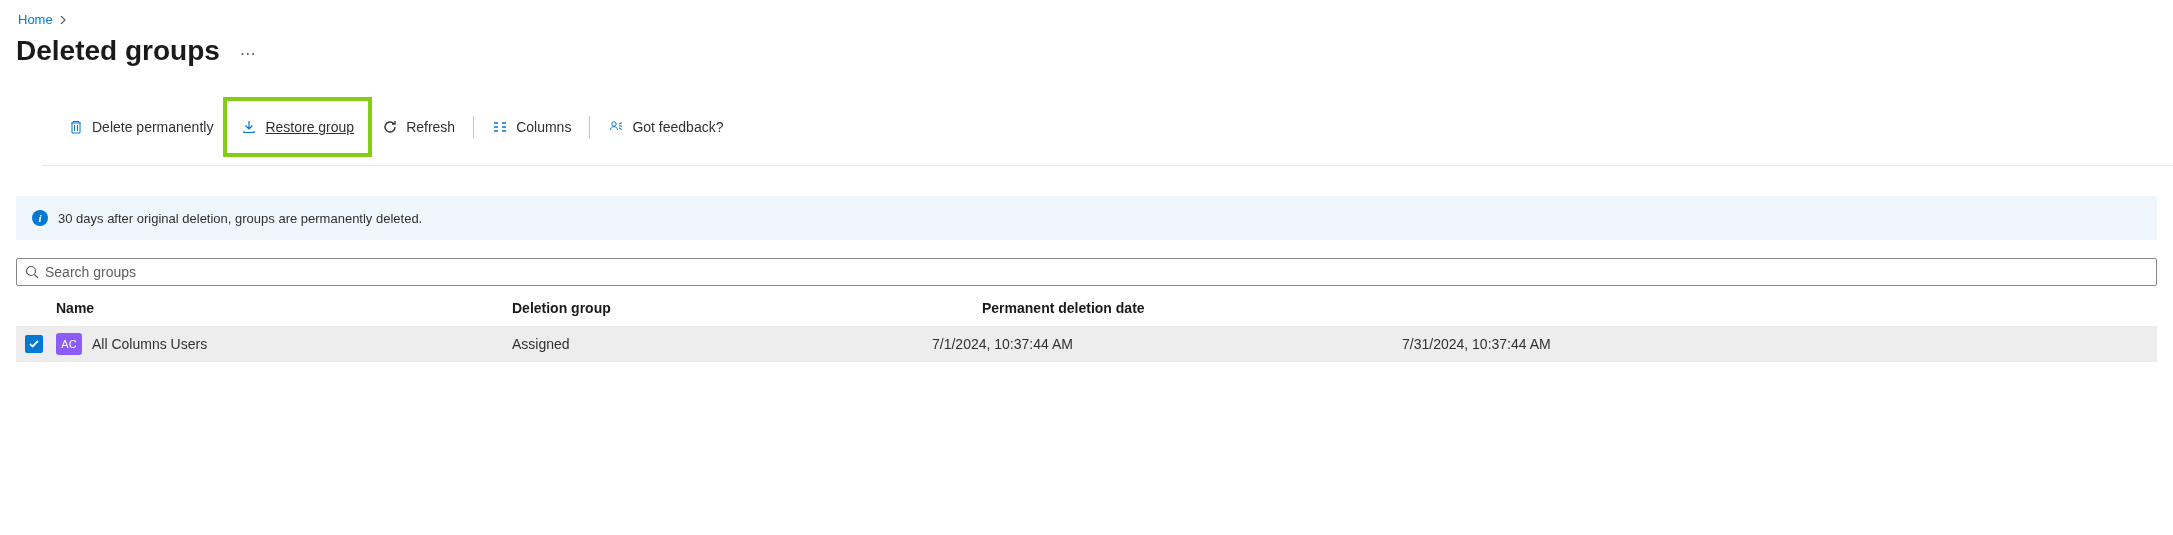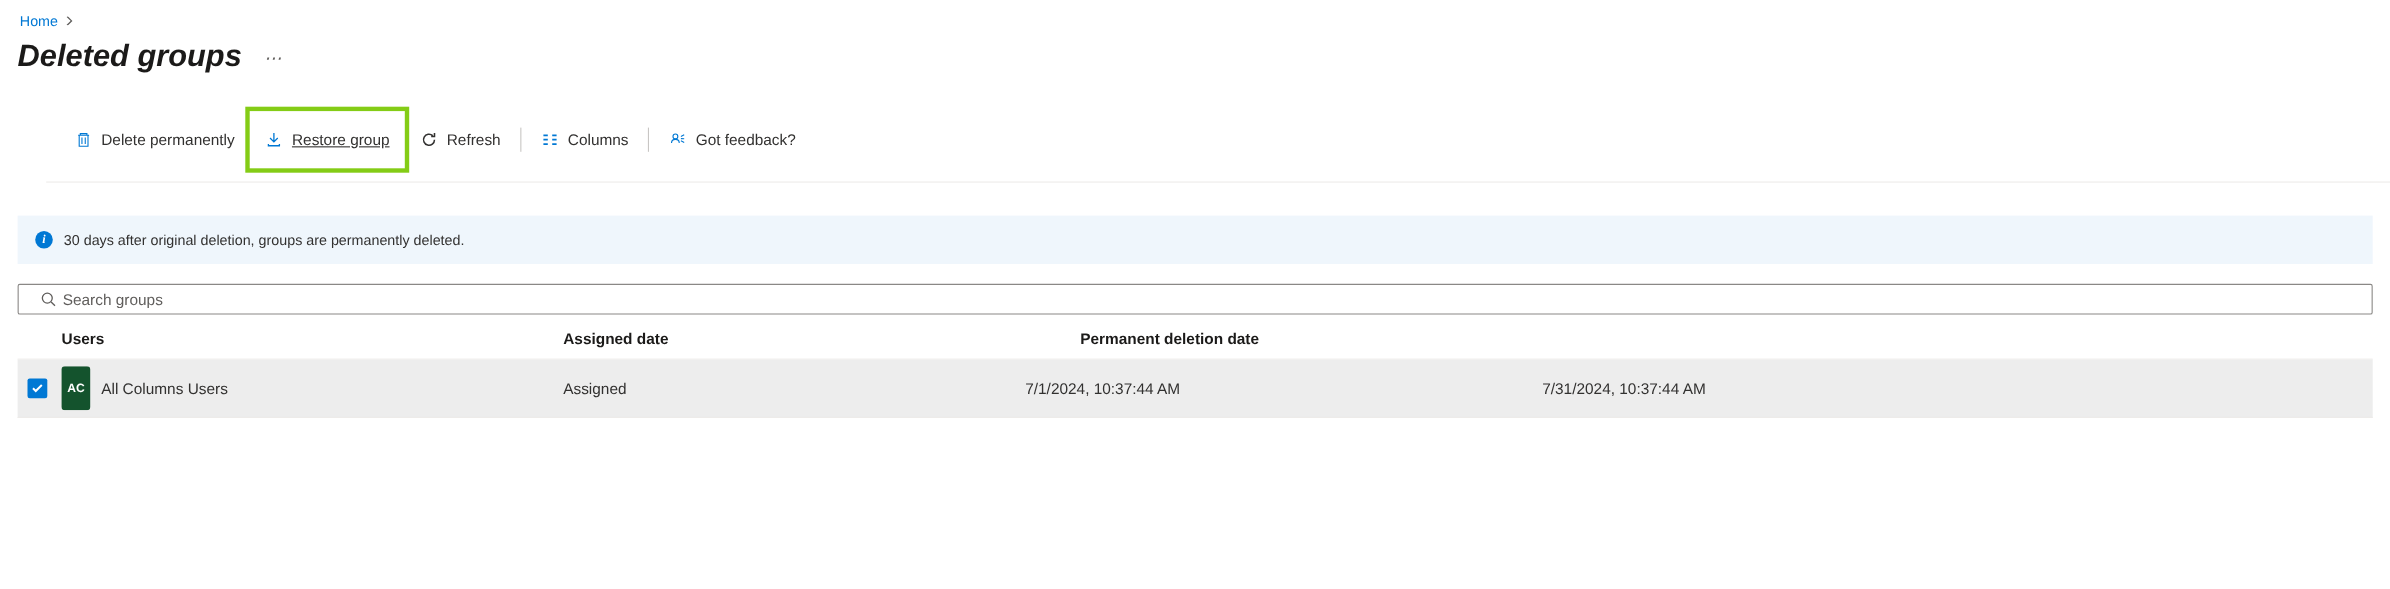--- a/index.html
+++ b/index.html
@@ -23,21 +23,20 @@
     }
     .chevron-right {
       color: #605e5c;
       font-size: 11px;
     }
     .page-title-row {
       display: flex;
       align-items: flex-end;
       gap: 16px;
       padding: 0 16px 22px;
-      font-style: italic;
     }
     .page-title {
       font-size: 28px;
       font-weight: 600;
       color: #1b1a19;
     }
     .more-dots {
       color: #605e5c;
       font-size: 16px;
       letter-spacing: 2px;
@@ -103,21 +102,21 @@
       font-family: Georgia, serif;
       flex-shrink: 0;
     }
     .search-container {
       margin: 0 16px 4px;
       position: relative;
       display: flex;
       align-items: center;
       border: 1px solid #8a8886;
       border-radius: 2px;
-      padding: 5px 20px;
+      padding: 5px 8px;
       gap: 6px;
     }
     .search-icon { color: #605e5c; width:14px; height:14px; display:inline-flex; align-items:center; justify-content:center; }
     .search-input {
       border: none;
       outline: none;
       font-size: 14px;
       width: 100%;
       color: #323130;
       font-family: inherit;
@@ -150,26 +149,26 @@
       height: 18px;
       border-radius: 2px;
       display:flex;
       align-items:center;
       justify-content:center;
       cursor: pointer;
     }
     .checkbox.checked { background: #0078d4; color: #fff; font-size: 12px; }
     .avatar {
       width: 26px;
-      height: 40px;
+      height: 22px;
       border-radius: 3px;
-      background: #14532d;
+      background: #8b5cf6;
       color: #ffffff;
       font-size: 11px;
-      font-weight: 700;
+      font-weight: 400;
       display: flex;
       align-items: center;
       justify-content: center;
       flex-shrink: 0;
     }
   </style>
 </head>
 <body>
 
 <div class="breadcrumb">
@@ -252,22 +251,22 @@
       <circle cx="6" cy="6" r="4.5"></circle>
         <path d="M9.5 9.5 L13 13"></path>
     </svg>
   </span>
   <input class="search-input" type="text" placeholder="Search groups" style="">
 </div>
 
 <div class="table">
   <div class="table-header">
     <div class="col-check"></div>
-    <div class="col-name">Users</div>
-    <div class="col-deletion">Assigned date</div>
+    <div class="col-name">Name</div>
+    <div class="col-deletion">Deletion group</div>
     <div class="col-permanent">Permanent deletion date</div>
   </div>
 
   <div class="table-row">
     <div class="col-check">
       <div class="checkbox checked">
         <svg width="12" height="12" viewBox="0 0 12 12">
             <path d="M2 6l2.5 2.5L10 3" fill="none" stroke="#fff" stroke-width="1.8"></path>
           </svg>
       </div>

